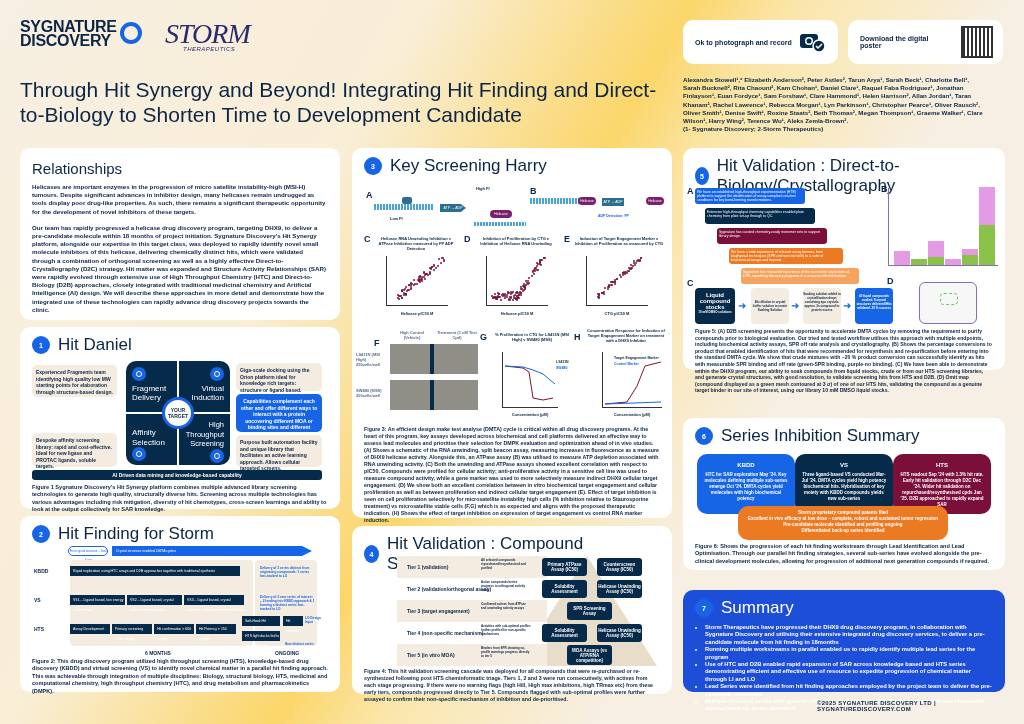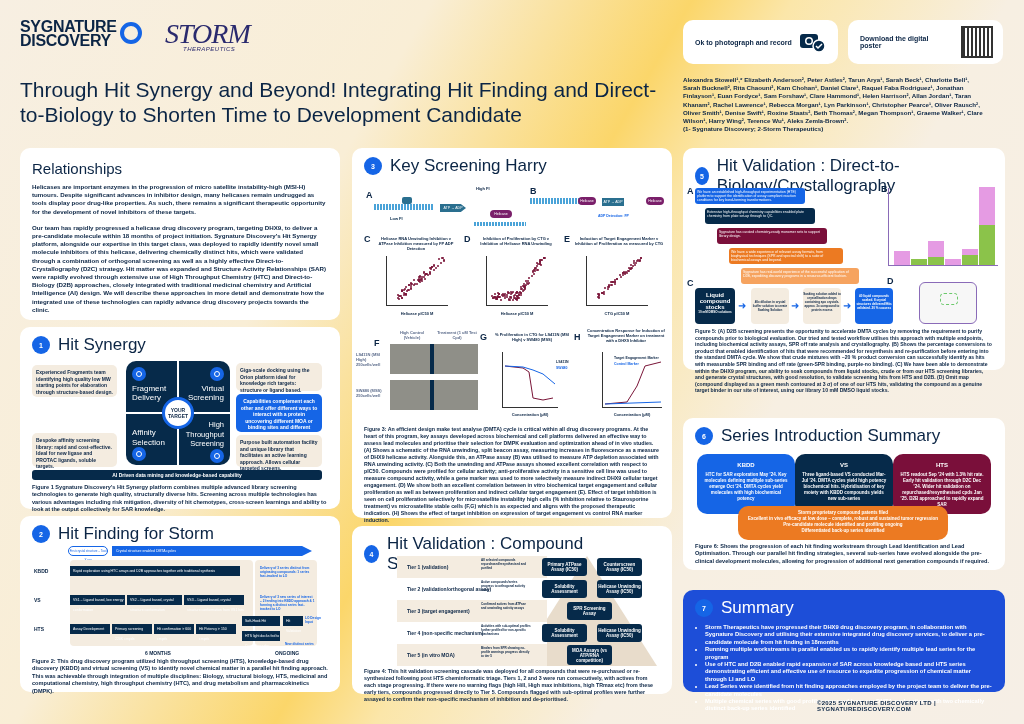--- a/index.html
+++ b/index.html
@@ -70,30 +70,30 @@
 
 <div class="card" style="left:20px;top:148px;width:320px;height:172px">
   <h2 style="font-size:15px;margin-top:4px">Relationships</h2>
   <p class="body">Helicases are important enzymes in the progression of micro satellite instability-high (MSI-H) tumours. Despite significant advances in inhibitor design, many helicases remain undrugged as tools display poor drug-like properties. As such, there remains a significant therapeutic opportunity for the development of novel inhibitors of these targets.</p>
   <p class="body" style="margin-top:8px">Our team has rapidly progressed a helicase drug discovery program, targeting DHX9, to deliver a pre-candidate molecule within 18 months of project initiation. Sygnature Discovery's Hit Synergy platform, alongside our expertise in this target class, was deployed to rapidly identify novel small molecule inhibitors of this helicase, delivering chemically distinct hits, which were validated through a combination of orthogonal screening as well as a highly effective Direct-to-Crystallography (D2C) strategy. Hit matter was expanded and Structure Activity Relationships (SAR) were rapidly evolved through extensive use of High Throughput Chemistry (HTC) and Direct-to-Biology (D2B) approaches, closely integrated with traditional medicinal chemistry and Artificial Intelligence (AI) design. We will describe these approaches in more detail and demonstrate how the integrated use of these technologies can rapidly advance drug discovery projects towards the clinic.</p>
 </div>
 
 <div class="card" style="left:20px;top:327px;width:320px;height:182px">
   <h2>
       <span class="num">1</span>
-      <span>Hit Synergy</span>
+      <span>Hit Daniel</span>
     </h2>
   <div class="abs beige" style="left:12px;top:38px;width:85px;height:32px">Experienced Fragments team identifying high quality low MW starting points for elaboration through structure-based design.</div>
   <div class="abs beige" style="left:12px;top:106px;width:85px;height:34px">Bespoke affinity screening library: rapid and cost-effective. Ideal for new ligase and PROTAC ligands, soluble targets.</div>
   <div class="abs beige" style="left:216px;top:36px;width:86px;height:28px">Giga-scale docking using the Orion platform ideal for knowledge rich targets: structure or ligand based.</div>
   <div class="abs beige" style="left:216px;top:67px;width:86px;height:38px;background:#1565e6;color:#fff;text-align:center">Capabilities complement each other and offer different ways to interact with a protein uncovering different MOA or binding sites and different ligands.</div>
   <div class="abs beige" style="left:216px;top:108px;width:86px;height:32px">Purpose built automation facility and unique library that facilitates an active learning approach. Allows cellular targeted screens.</div>
   <div class="abs" style="left:106px;top:34px;width:104px;height:104px;border-radius:10px;overflow:hidden">
     <div class="quad" style="left:0;top:0;width:51px;height:51px"><span class="qicon"></span><div>Fragment Delivery</div></div>
-    <div class="quad" style="left:53px;top:0;width:51px;height:51px;text-align:right"><span class="qicon"></span><div>Virtual Screening</div></div>
+    <div class="quad" style="left:53px;top:0;width:51px;height:51px;text-align:right"><span class="qicon"></span><div>Virtual Induction</div></div>
     <div class="quad" style="left:0;top:53px;width:51px;height:51px"><div style="margin-top:8px">Affinity Selection</div><span class="qicon"></span></div>
     <div class="quad" style="left:53px;top:53px;width:51px;height:51px;text-align:right;font-size:7.5px"><div>High Throughput Screening</div><span class="qicon"></span></div>
     <div class="abs" style="left:36px;top:36px;width:32px;height:32px;border-radius:50%;background:#fff;border:3px solid #1565e6;font-size:5px;font-weight:bold;display:flex;align-items:center;justify-content:center;text-align:center">YOUR TARGET</div>
   </div>
   <div class="abs" style="left:12px;top:143px;width:290px;height:10px;background:#062a4a;color:#fff;border-radius:3px;font-size:5px;text-align:center;line-height:10px;font-weight:bold">AI Driven data mining and knowledge-based capability</div>
   <div class="abs cap" style="left:12px;top:157px;width:296px">Figure 1 Sygnature Discovery's Hit Synergy platform combines multiple advanced library screening technologies to generate high quality, structurally diverse hits. Screening across multiple technologies has various advantages including risk mitigation, diversity of hit chemotypes, cross-screen learnings and ability to look at the output collectively for SAR knowledge.</div>
 </div>
 
 <div class="card" style="left:20px;top:516px;width:320px;height:176px">
   <h2>
@@ -540,21 +540,21 @@
   <span class="plabel" style="left:204px;top:128px">D</span>
   <div class="abs" style="left:236px;top:134px;width:58px;height:42px;border:1px solid #8a6bb8;border-radius:6px;background:#f7f7f7">
       <div style="position:absolute;left:20px;top:10px;width:18px;height:12px;border:1px dashed #6cc96c;border-radius:4px"></div>
     </div>
   <div class="abs cap" style="left:12px;top:180px;width:298px;font-size:5.1px;line-height:6.6px">Figure 5: (A) D2B screening presents the opportunity to accelerate DMTA cycles by removing the requirement to purify compounds prior to biological evaluation. Our tried and tested workflow utilises this approach with multiple endpoints, including biochemical activity assays, SPR off rate analysis and crystallography. (B) Shows the percentage conversions to product that enabled identification of hits that were recommended for resynthesis and re-purification before entering into the standard DMTA cycle. We show that crude mixtures with ~20 % product conversion can successfully identify as hits with measurable SPR binding and off rate (green-SPR binding, purple-no binding). (C) We have been able to demonstrate within the DHX9 program, our ability to soak compounds from liquid stocks, crude or from our HTS screening libraries, and generate crystal structures, with good resolution, to validate screening hits from HTS and D2B. (D) Omit map (compound displayed as a green mesh contoured at 3 σ) of one of our HTS hits, validating the compound as a genuine target binder in our site of interest, using our library 10 mM DMSO liquid stocks.</div>
 </div>
 
 <div class="card" style="left:683px;top:418px;width:322px;height:152px">
   <h2>
       <span class="num">6</span>
-      <span>Series Introduction Summary</span>
+      <span>Series Inhibition Summary</span>
     </h2>
   <div class="sbox" style="left:14px;top:36px;width:98px;height:60px;background:#1565e6"><b>KBDD</b><span>HTC for SAR exploration May '24. Key molecules defining multiple sub-series emerge Oct '24. DMTA cycles yield molecules with high biochemical potency</span></div>
   <div class="sbox" style="left:112px;top:36px;width:98px;height:60px;background:#062a4a"><b>VS</b><span>Three ligand-based VS conducted Mar-Jul '24. DMTA cycles yield high potency biochemical hits. Hybridisation of key moiety with KBDD compounds yields new sub-series</span></div>
   <div class="sbox" style="left:210px;top:36px;width:98px;height:60px;background:#7a0f3a"><b>HTS</b><span>HTS readout Sep '24 with 1.3% hit rate. Early hit validation through D2C Dec '24. Wider hit validation on repurchased/resynthesised cpds Jan '25. D2B approached to rapidly expand SAR</span></div>
   <div class="sbox" style="left:55px;top:88px;width:210px;height:34px;background:#ec7a22;padding:4px">
     <div>Storm proprietary compound patents filed</div>
       <div>Excellent in vivo efficacy at low dose – complete, robust and sustained tumor regression</div>
       <div>Pre-candidate molecule identified and profiling ongoing</div>
       <div>Differentiated back-up series identified</div>
   </div>

